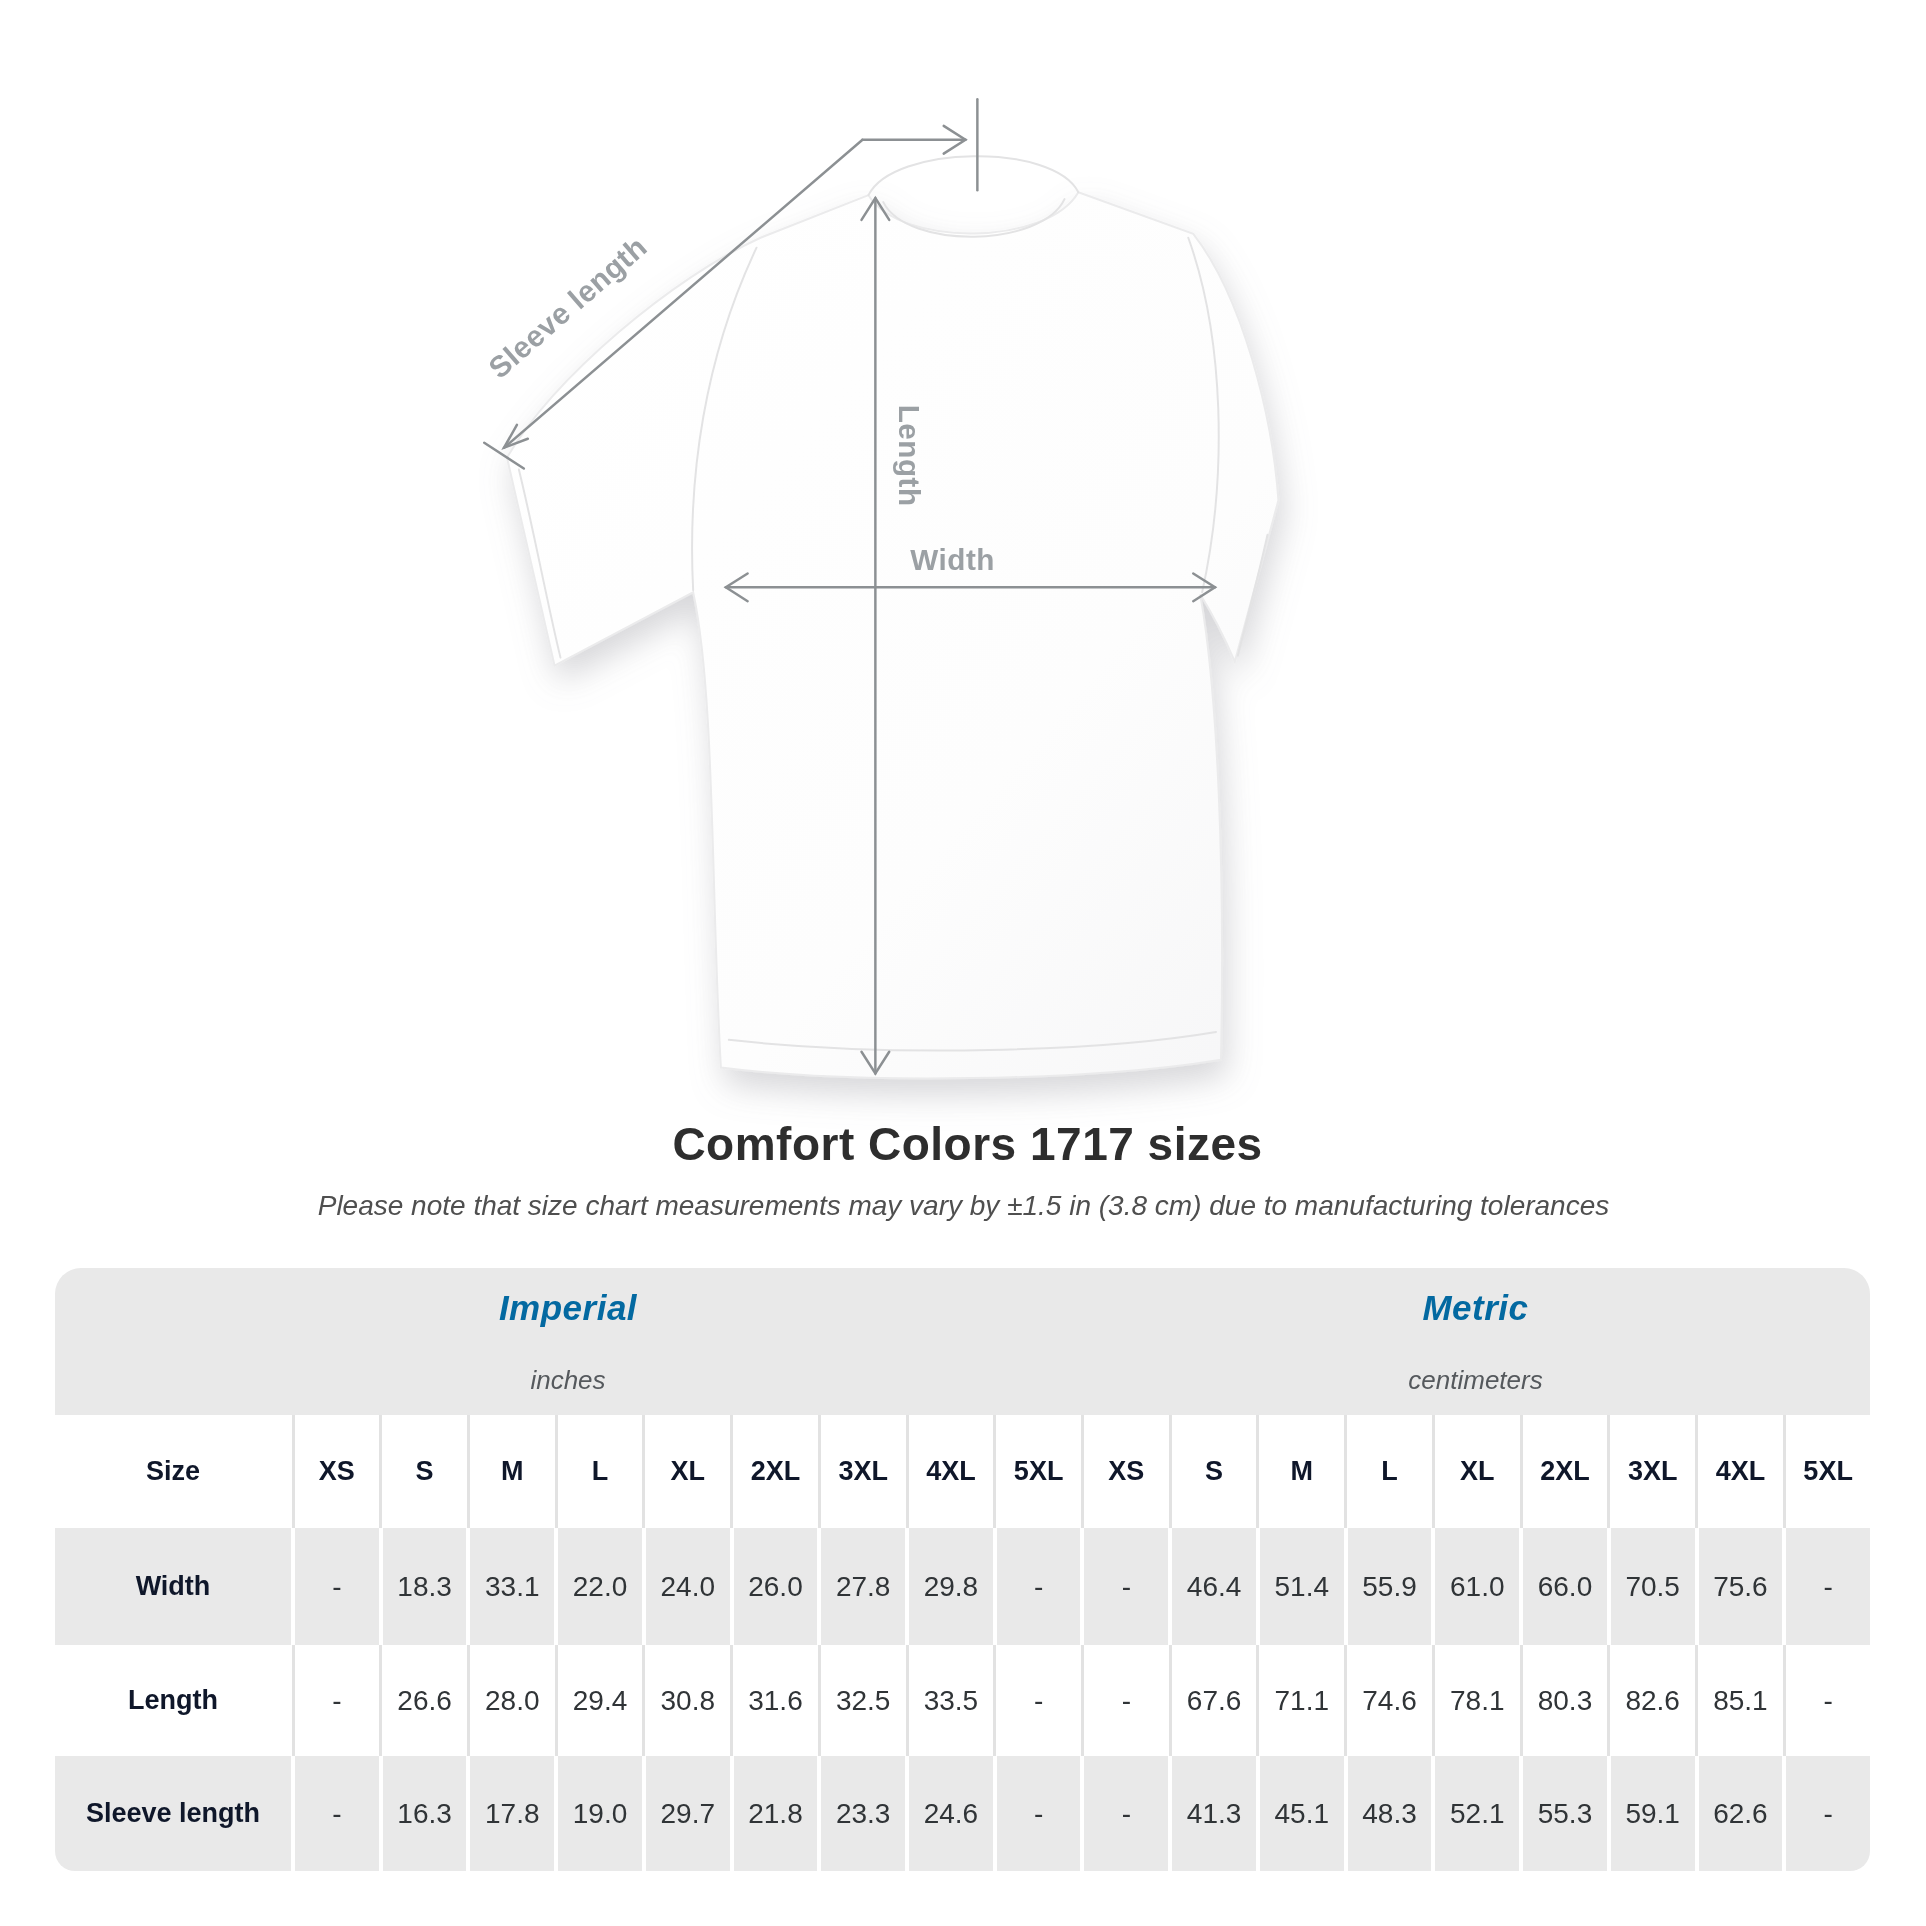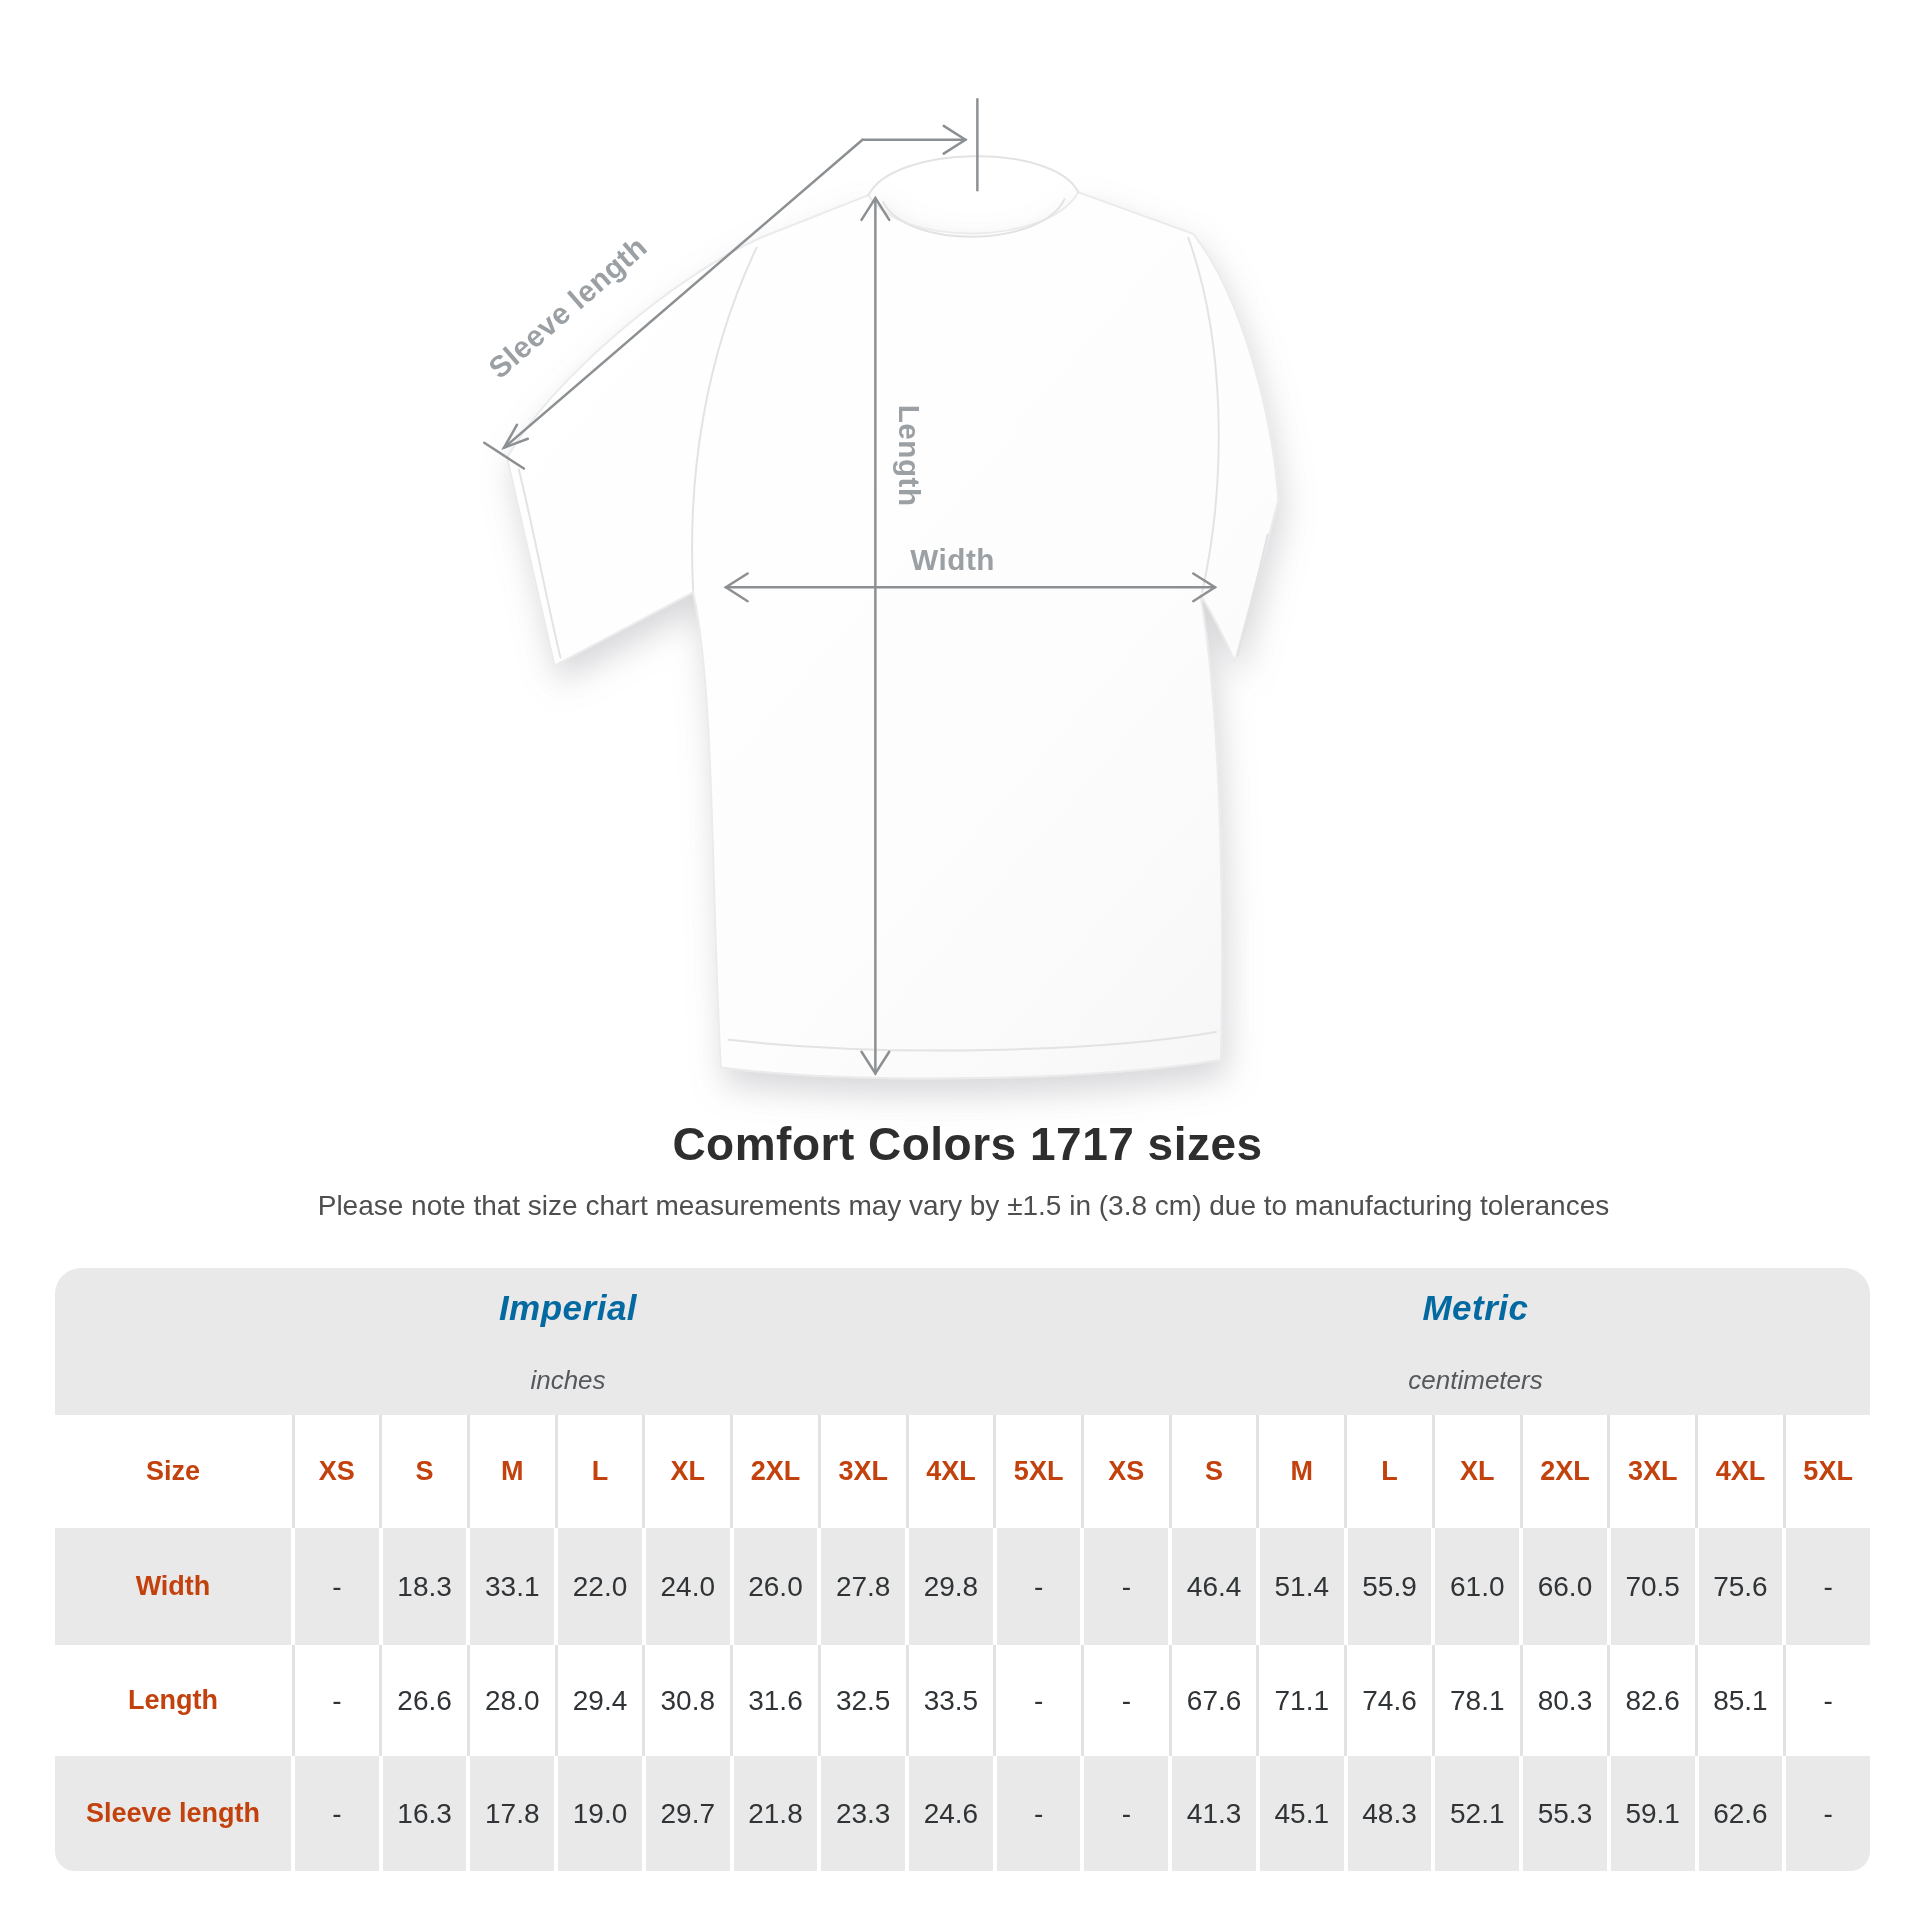--- a/index.html
+++ b/index.html
@@ -9,42 +9,42 @@
   }
   
   .diagram{position:absolute;left:0;top:0;width:1927px;height:1238px;}
   
   .title{
     position:absolute;left:4px;top:1117px;width:1927px;text-align:center;
     font-size:46px;font-weight:bold;color:#2e2e2e;letter-spacing:0.5px;
   }
   .subtitle{
     position:absolute;left:0;top:1190px;width:1927px;text-align:center;
-    font-size:28px;color:#4f4f4f;
+    font-size:28px;font-style:italic;color:#4f4f4f;
   }
   
   .size-table{position:absolute;left:55px;top:1268px;width:1815px;}
   .band{position:relative;height:147px;background:#e9e9e9;border-radius:26px 26px 0 0;}
   .band .grp{
     position:absolute;top:0;height:100%;display:flex;flex-direction:column;
     align-items:center;justify-content:center;gap:12px;
   }
   .grp-imperial{left:0;width:1026px;}
   .grp-metric{left:1026px;width:789px;}
   .g-title{font-size:35px;font-weight:bold;font-style:italic;color:#0369a1;letter-spacing:0.5px;}
   .g-unit{font-size:26px;font-style:italic;color:#55595d;margin-top:25px;}
   .grid{
     display:grid;grid-template-columns:236px repeat(18,1fr);
     grid-template-rows:113px 117px 111px 115px;column-gap:4px;background:#ffffff;
   }
   .c{
     position:relative;display:flex;align-items:center;justify-content:center;
     font-size:28px;color:#303437;background:#ffffff;
   }
-  .c.hdr,.c.lab{font-weight:bold;color:#c2410c;font-size:27px;}
+  .c.hdr,.c.lab{font-weight:bold;color:#0f172a;font-size:27px;}
   .c.gray{background:#e9e9e9;}
   .c.sep::before{
     content:"";position:absolute;left:-3.5px;top:0;bottom:0;width:3px;background:#e2e2e2;
   }
   .c.bl{border-bottom-left-radius:20px;}
   .c.br{border-bottom-right-radius:20px;}
 </style>
 </head>
 <body>
 

